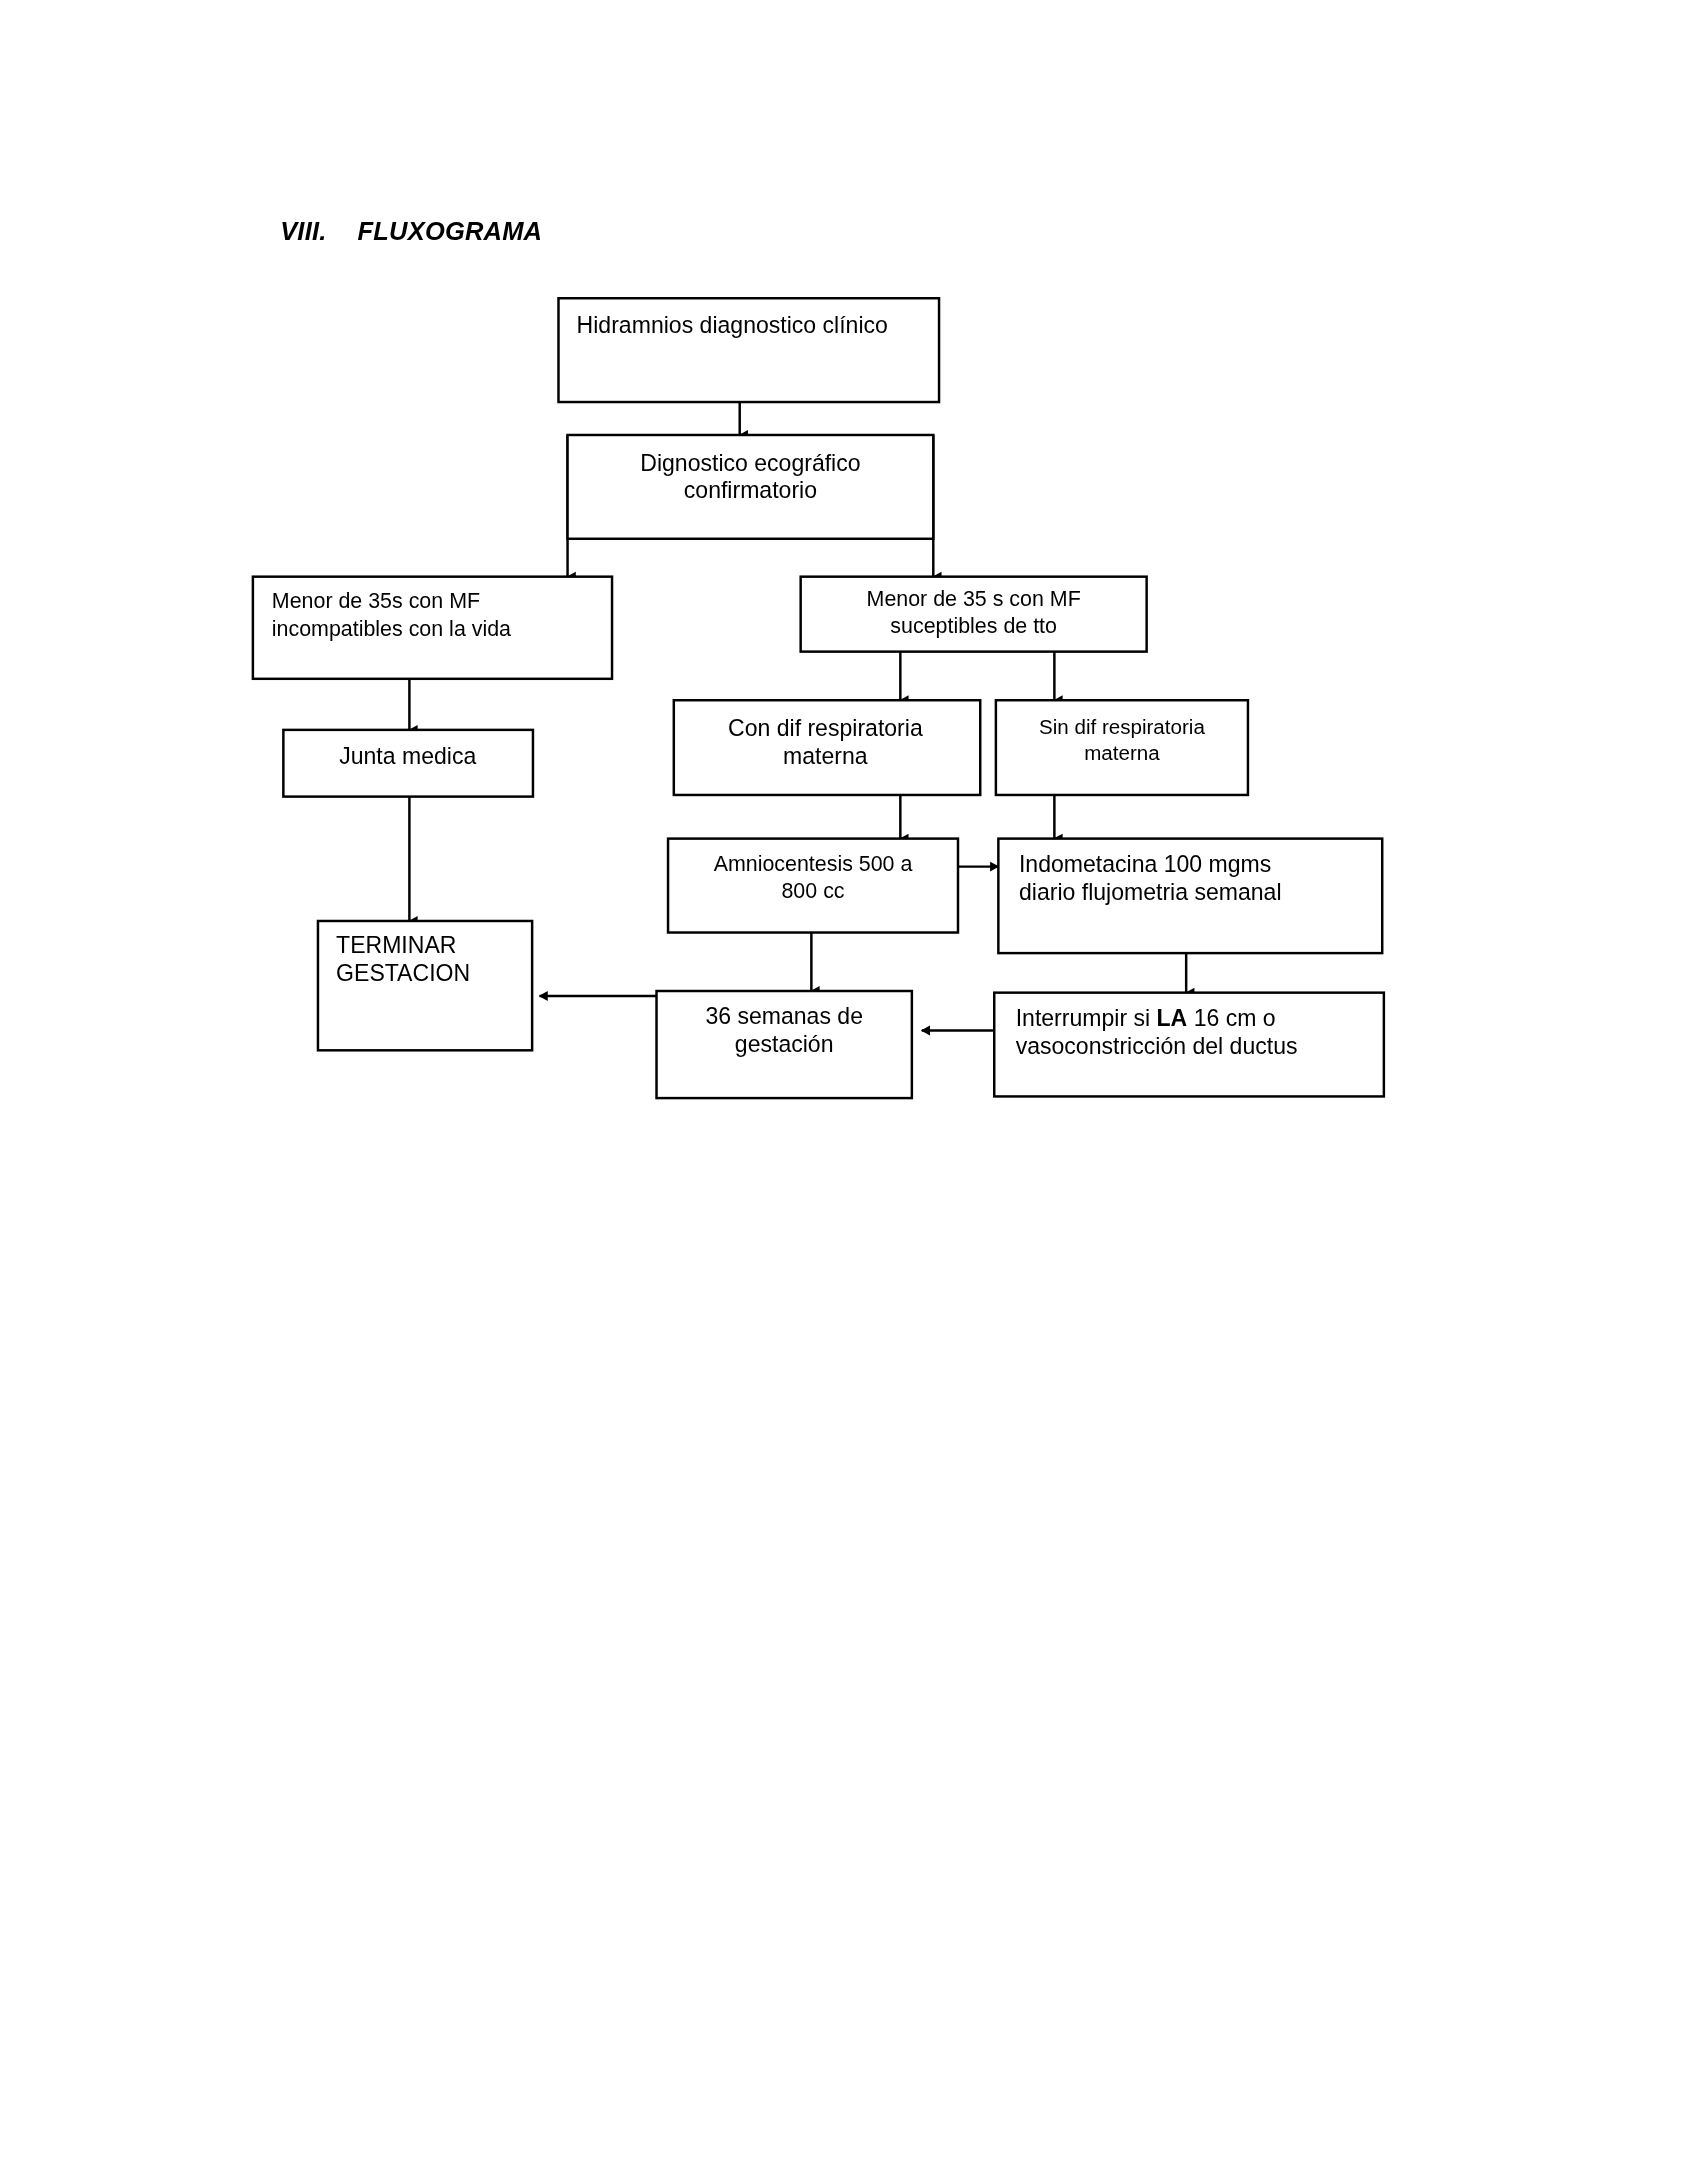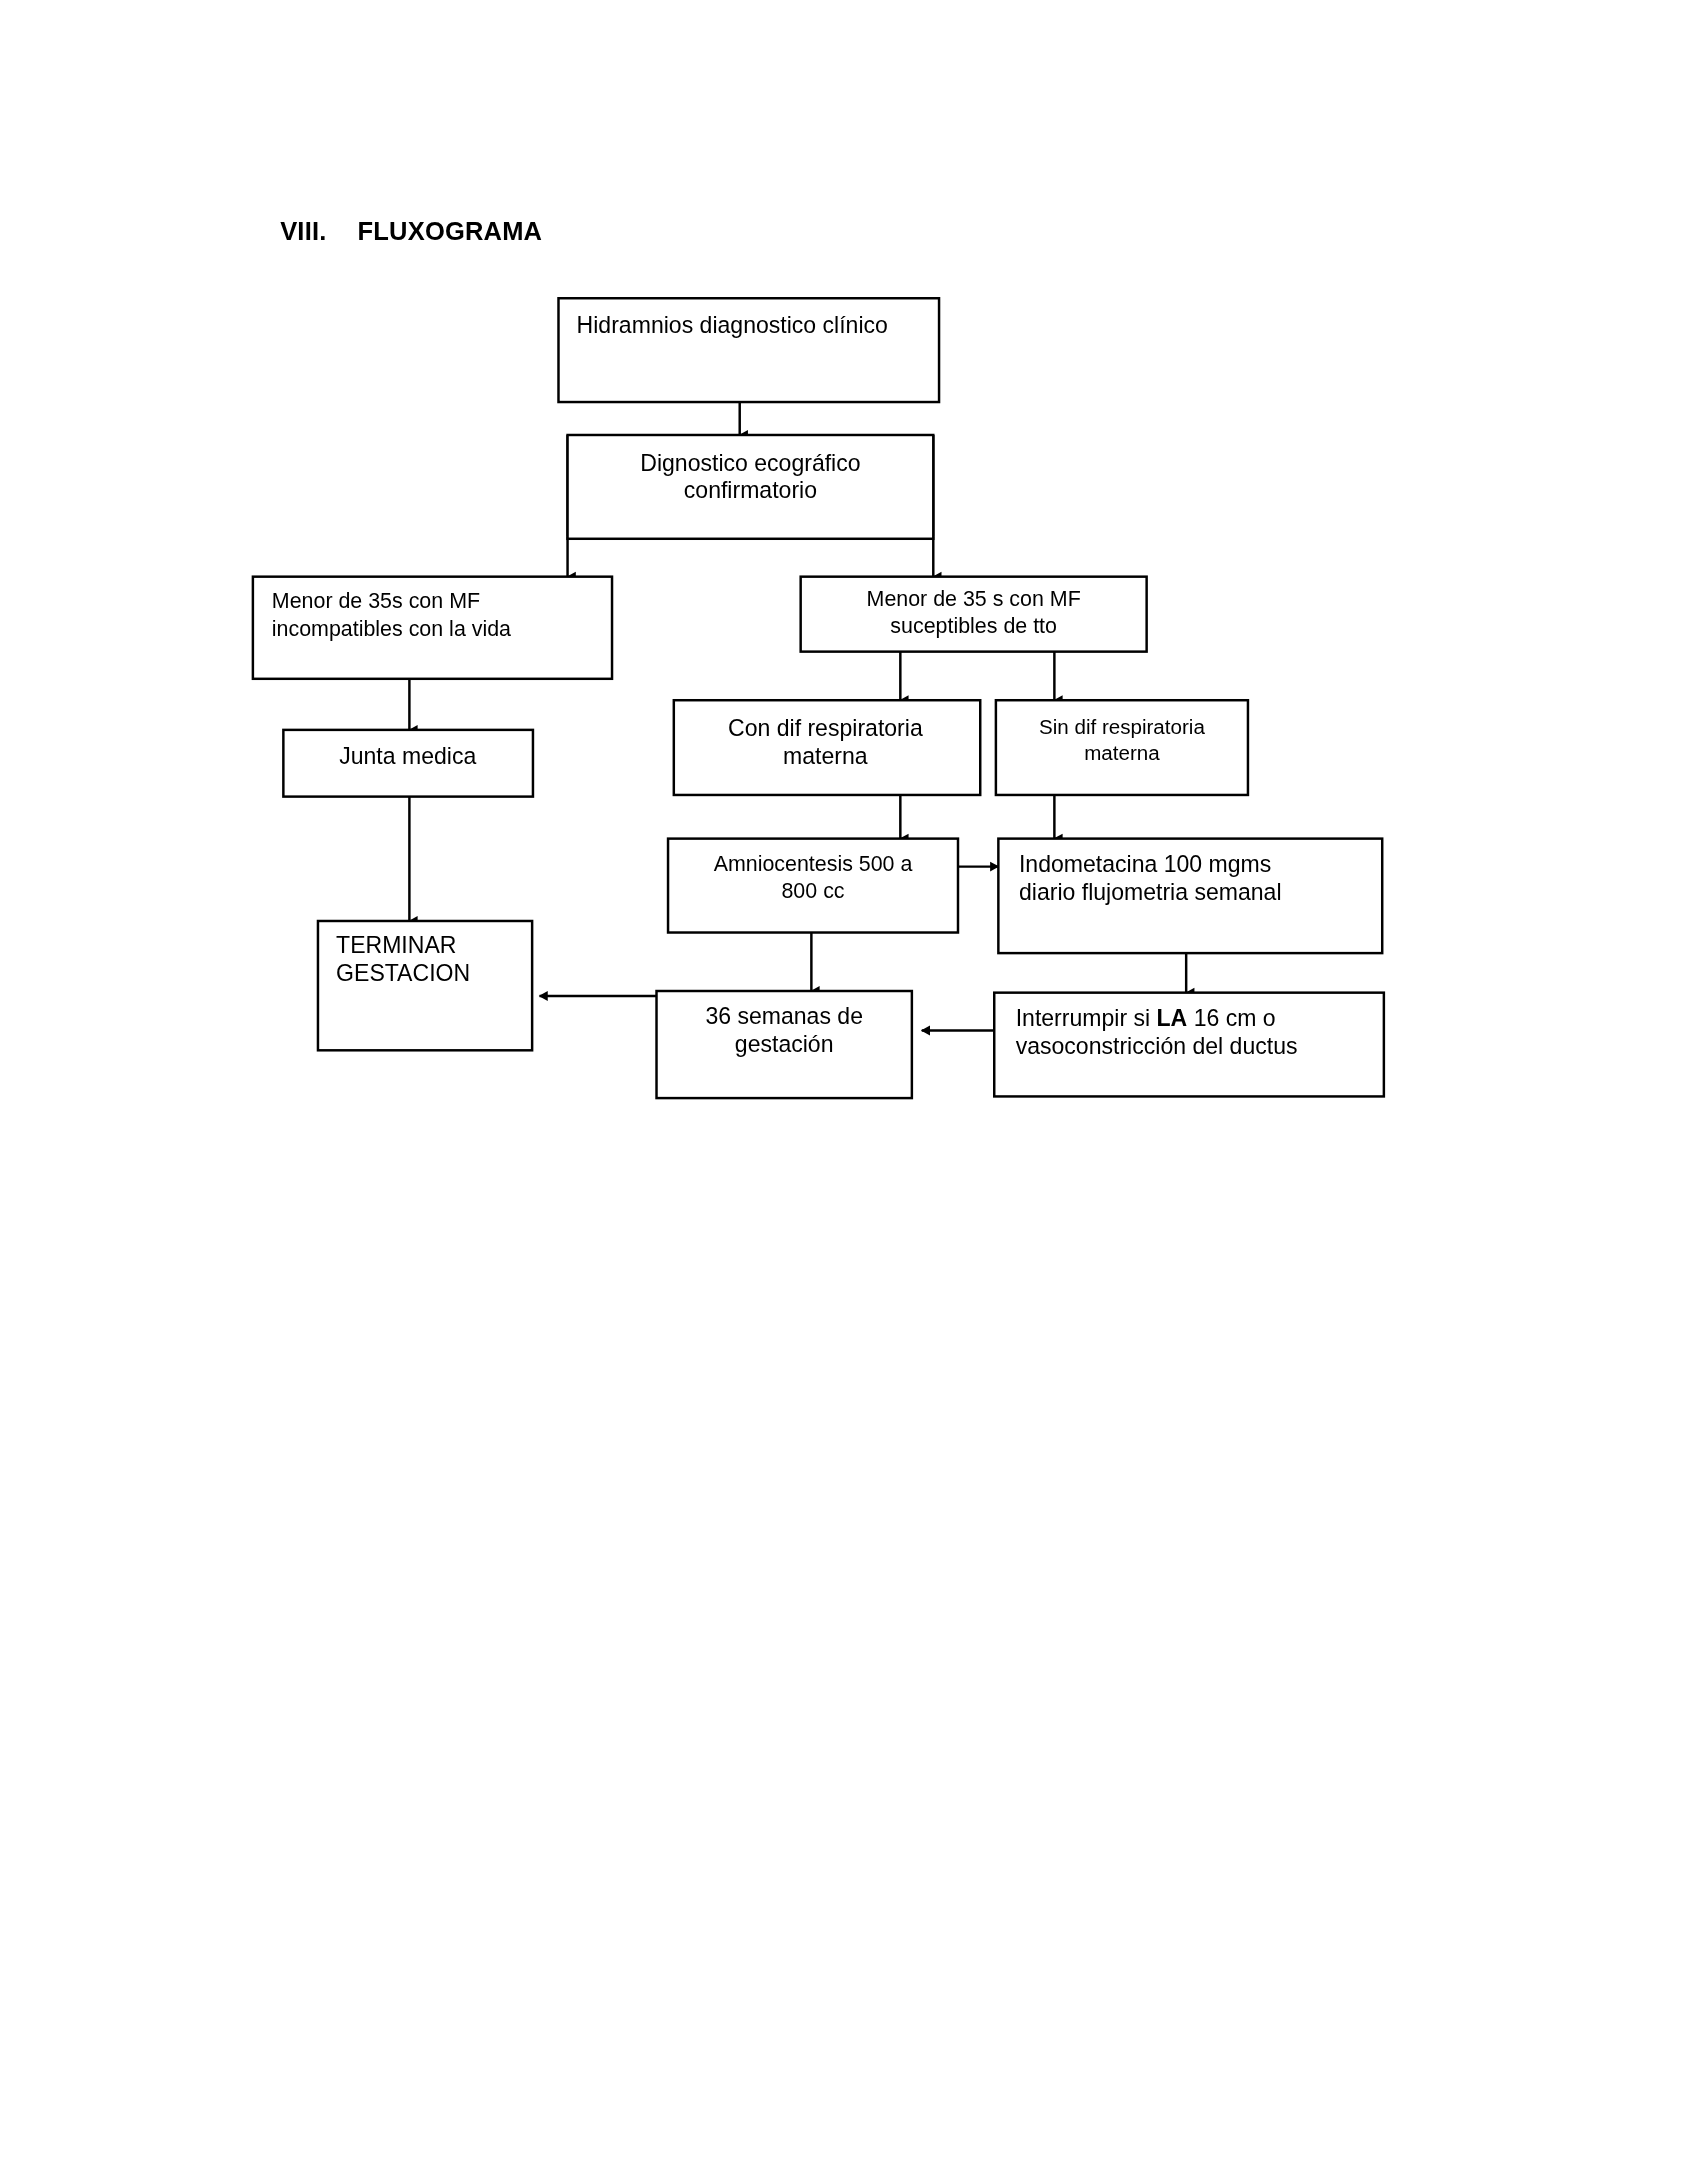--- a/index.html
+++ b/index.html
@@ -22,20 +22,21 @@
     background: #ffffff;
   }
   .section-title {
     position: absolute;
     left: 251px;
     top: 188px;
     font-size: 25.5px;
     font-weight: bold;
     letter-spacing: 0.2px;
     white-space: pre;
+    font-style: italic;
   }
   .section-title .num { margin-right: 31px; }
   #flow-svg {
     position: absolute;
     left: 0;
     top: 0;
   }
   .node-rect {
     fill: #ffffff;
     stroke: #000000;

